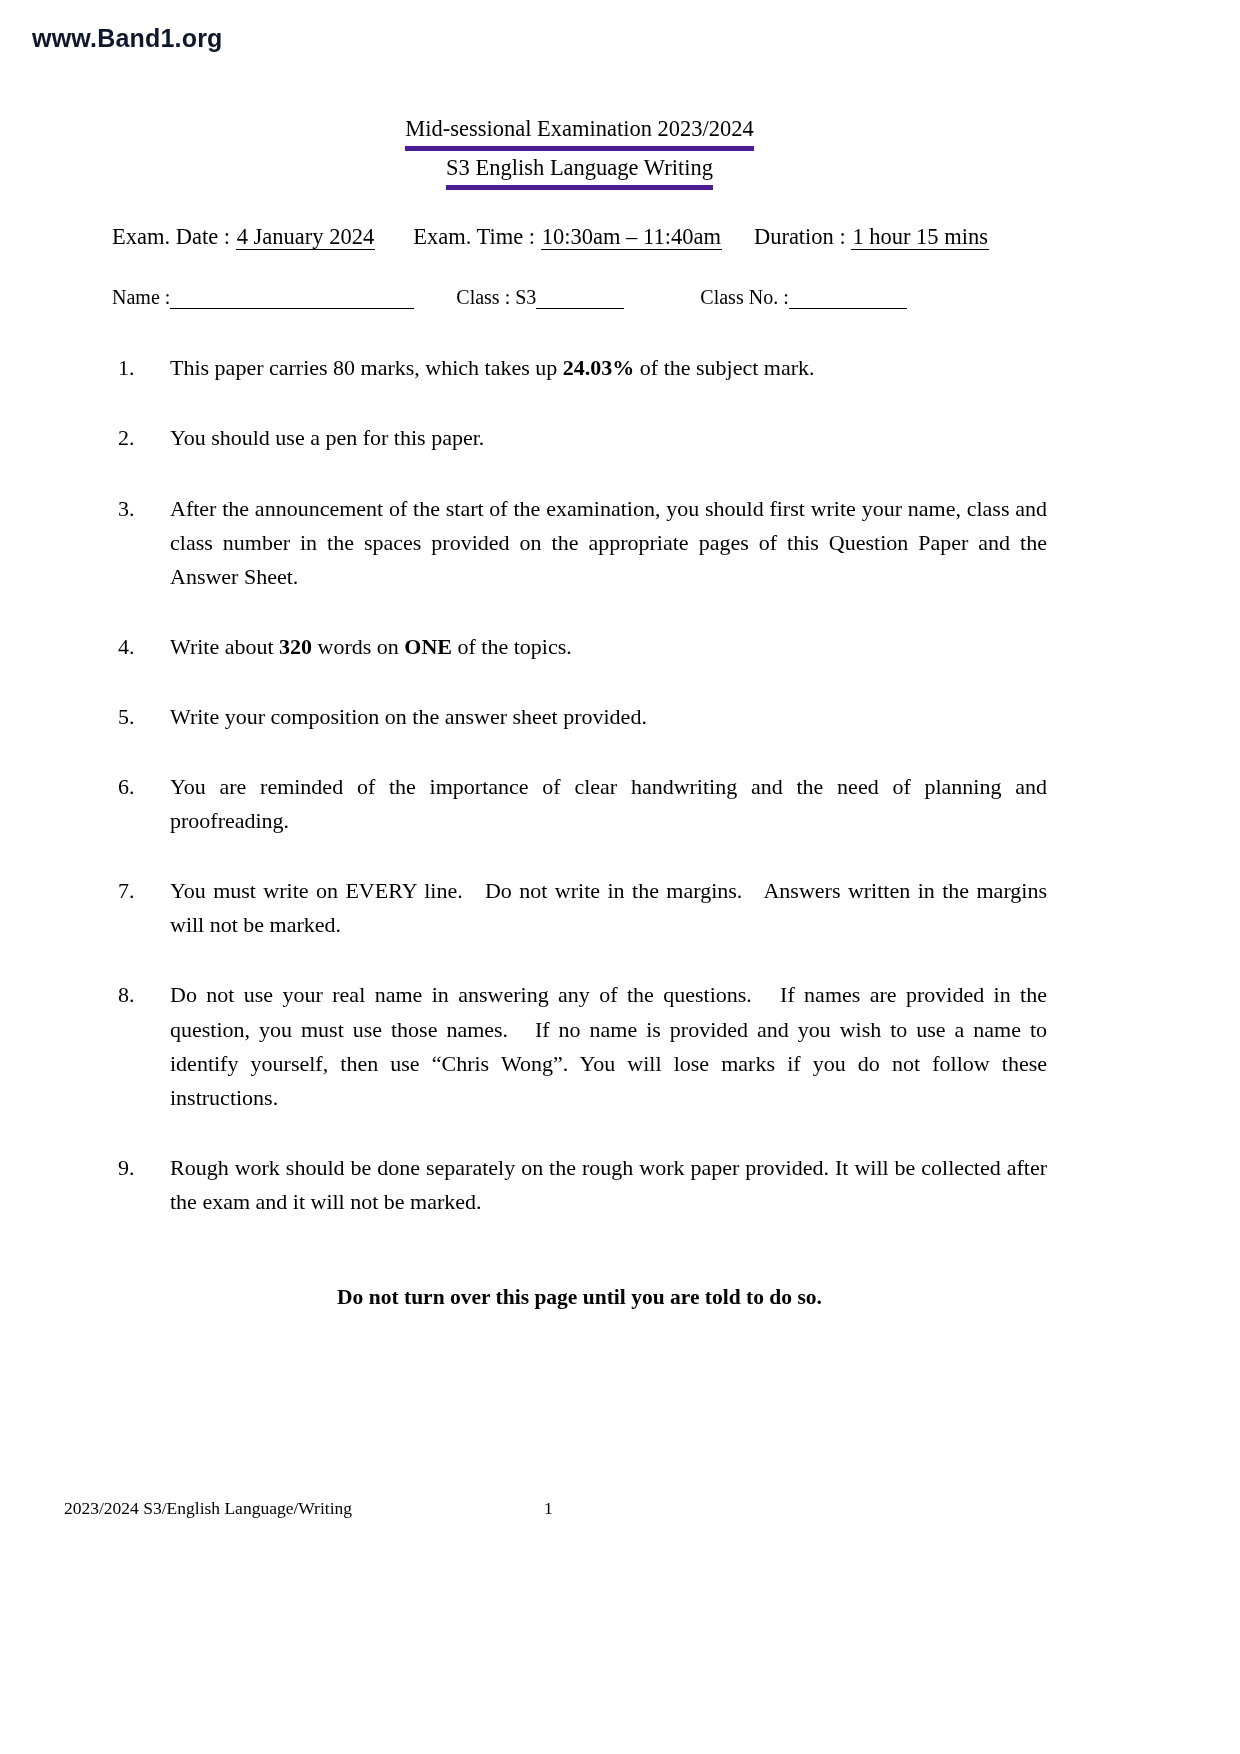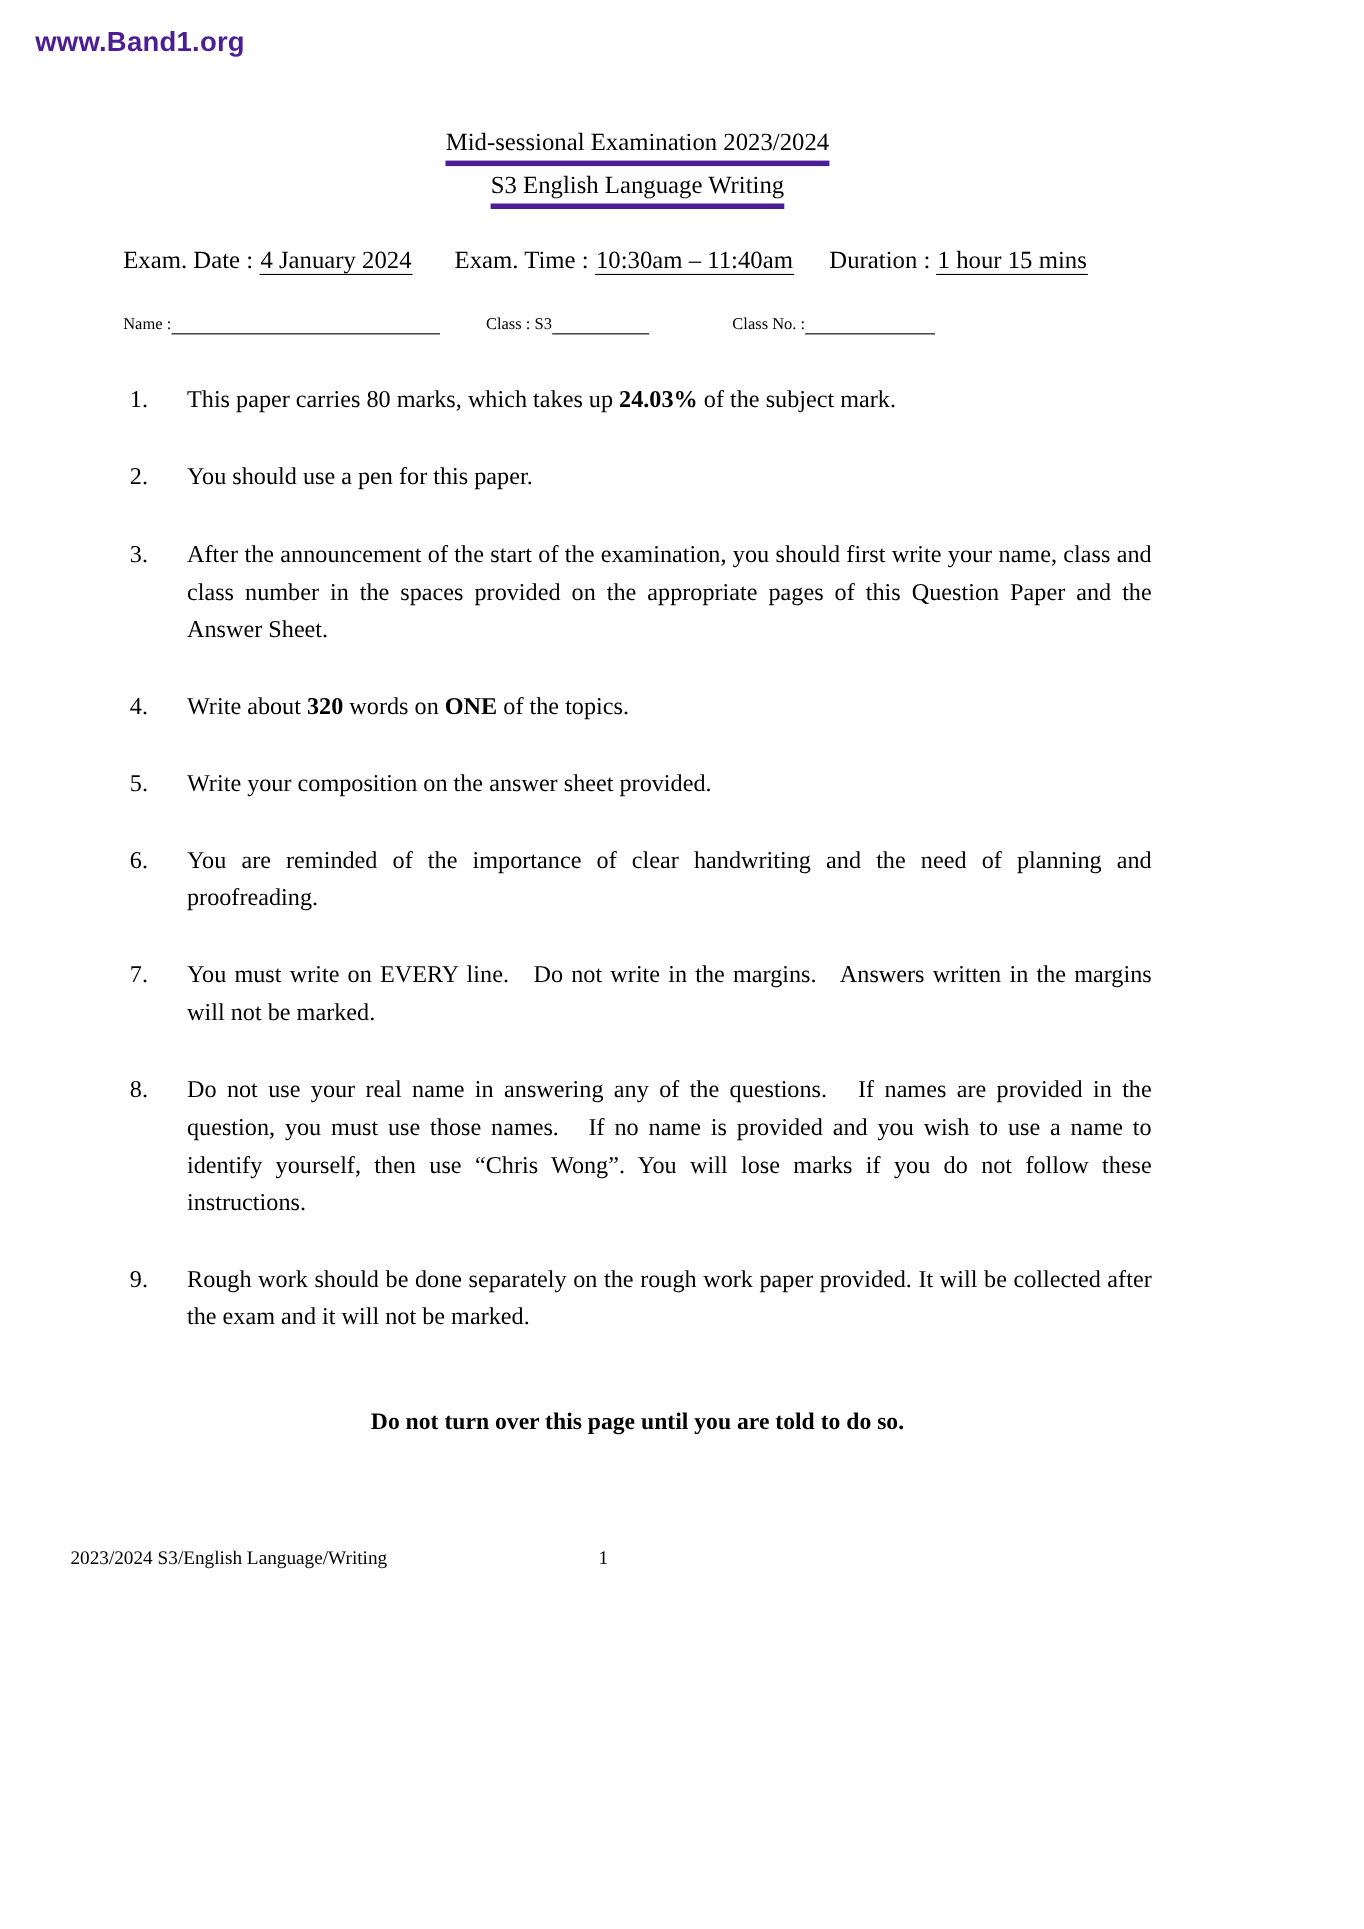--- a/index.html
+++ b/index.html
@@ -20,21 +20,21 @@
     inset: 0;
   }
   .watermark {
     position: absolute;
     top: 24px;
     left: 32px;
     font-family: "Liberation Sans", sans-serif;
     font-size: 25px;
     font-weight: bold;
     letter-spacing: 0.2px;
-    color: #4c1d95;
+    color: #0f172a;
   }
   .content {
     position: absolute;
     left: 112px;
     top: 112px;
     width: 935px;
   }
   .title-block {
     text-align: center;
     font-size: 22.5px;
@@ -56,21 +56,21 @@
   .meta-item { display: inline-block; }
   .meta-item .u {
     border-bottom: 1px solid #000000;
     padding: 0 1px;
   }
   .gap-a { width: 38px; display: inline-block; }
   .gap-b { width: 32px; display: inline-block; }
 
   .name-row {
     margin-top: 36px;
-    font-size: 15px;
+    font-size: 20px;
     display: flex;
     align-items: flex-end;
     white-space: nowrap;
   }
   .blank-long {
     display: inline-block;
     width: 244px;
     border-bottom: 1px solid #000;
     height: 17px;
   }
@@ -125,21 +125,21 @@
     margin-top: 66px;
     text-align: center;
     font-size: 21.5px;
     font-weight: bold;
   }
 
   .page-footer {
     position: absolute;
     left: 64px;
     right: 64px;
-    top: 1406px;
+    top: 1498px;
     font-size: 17.5px;
     display: flex;
     align-items: flex-end;
   }
   .page-footer .left { width: 480px; }
   .page-footer .pageno { }
 </style>
 </head>
 <body>
 

